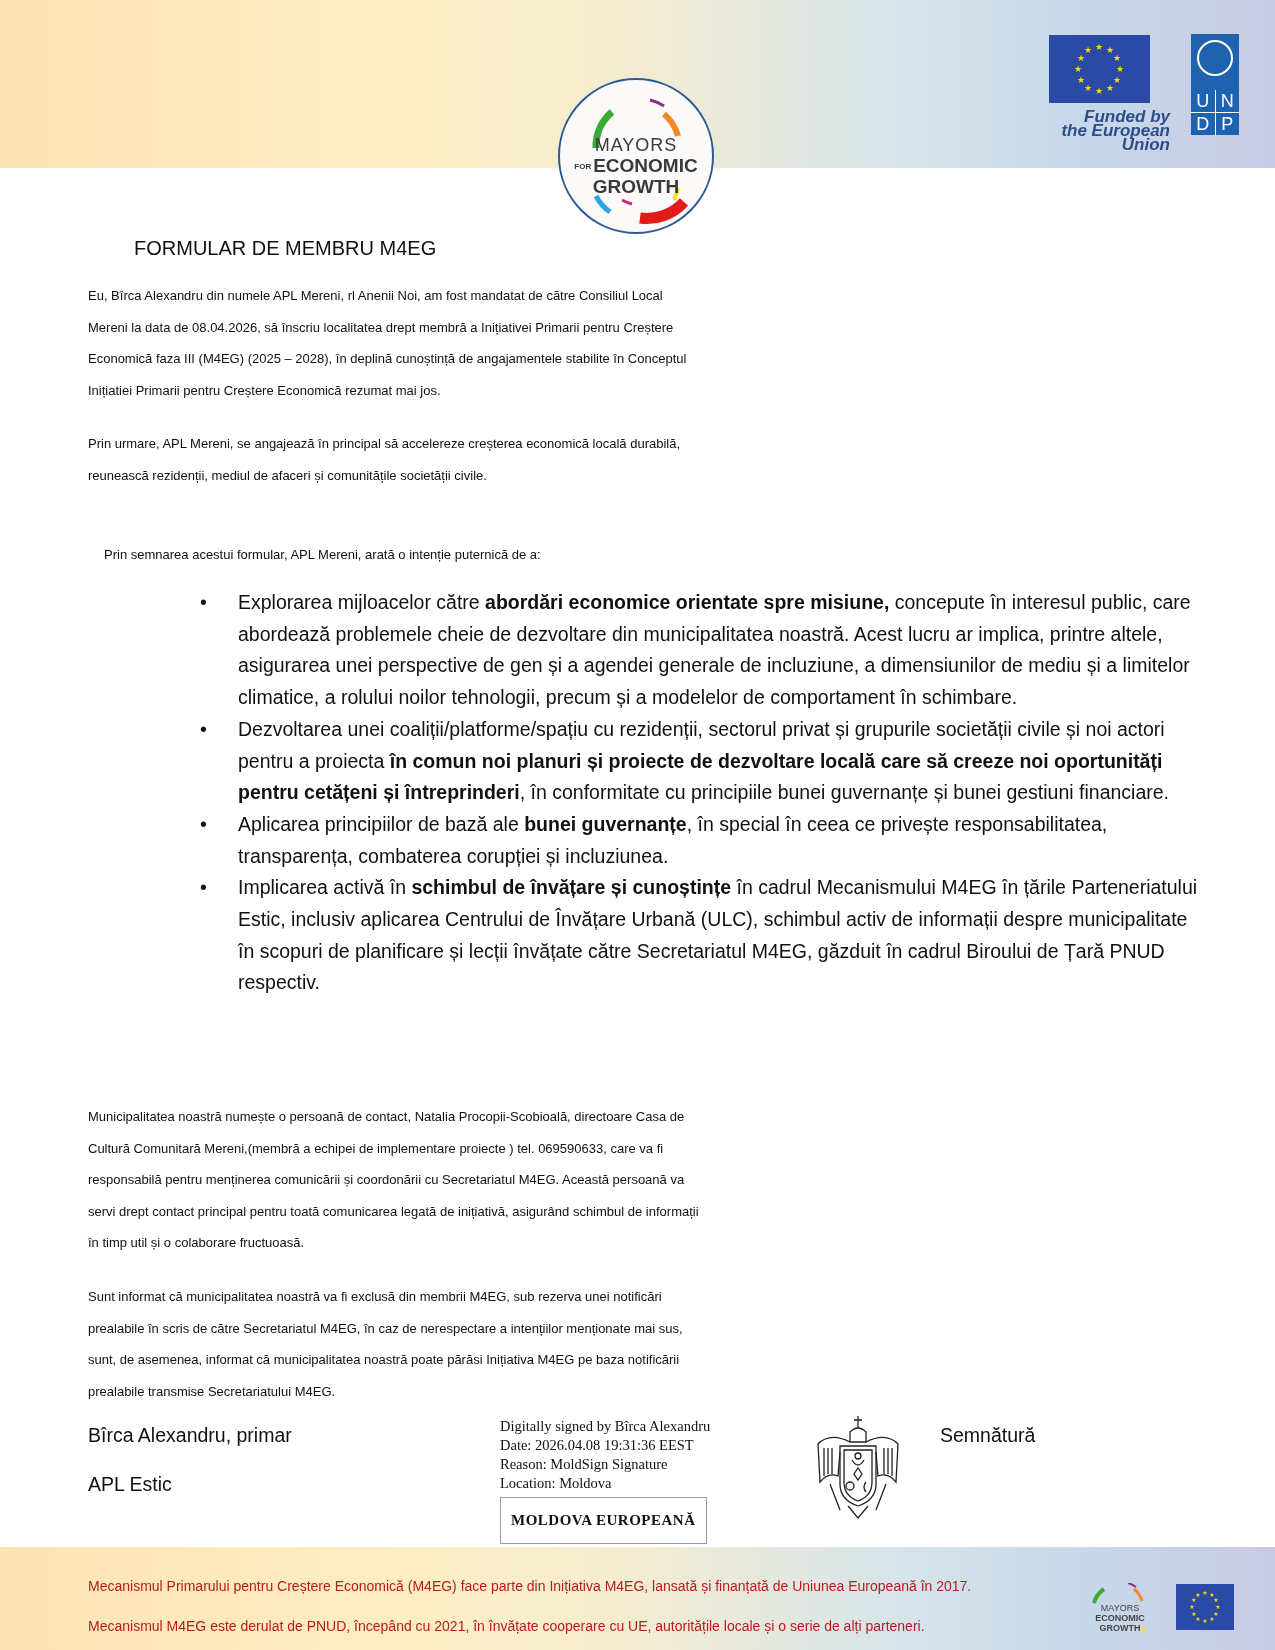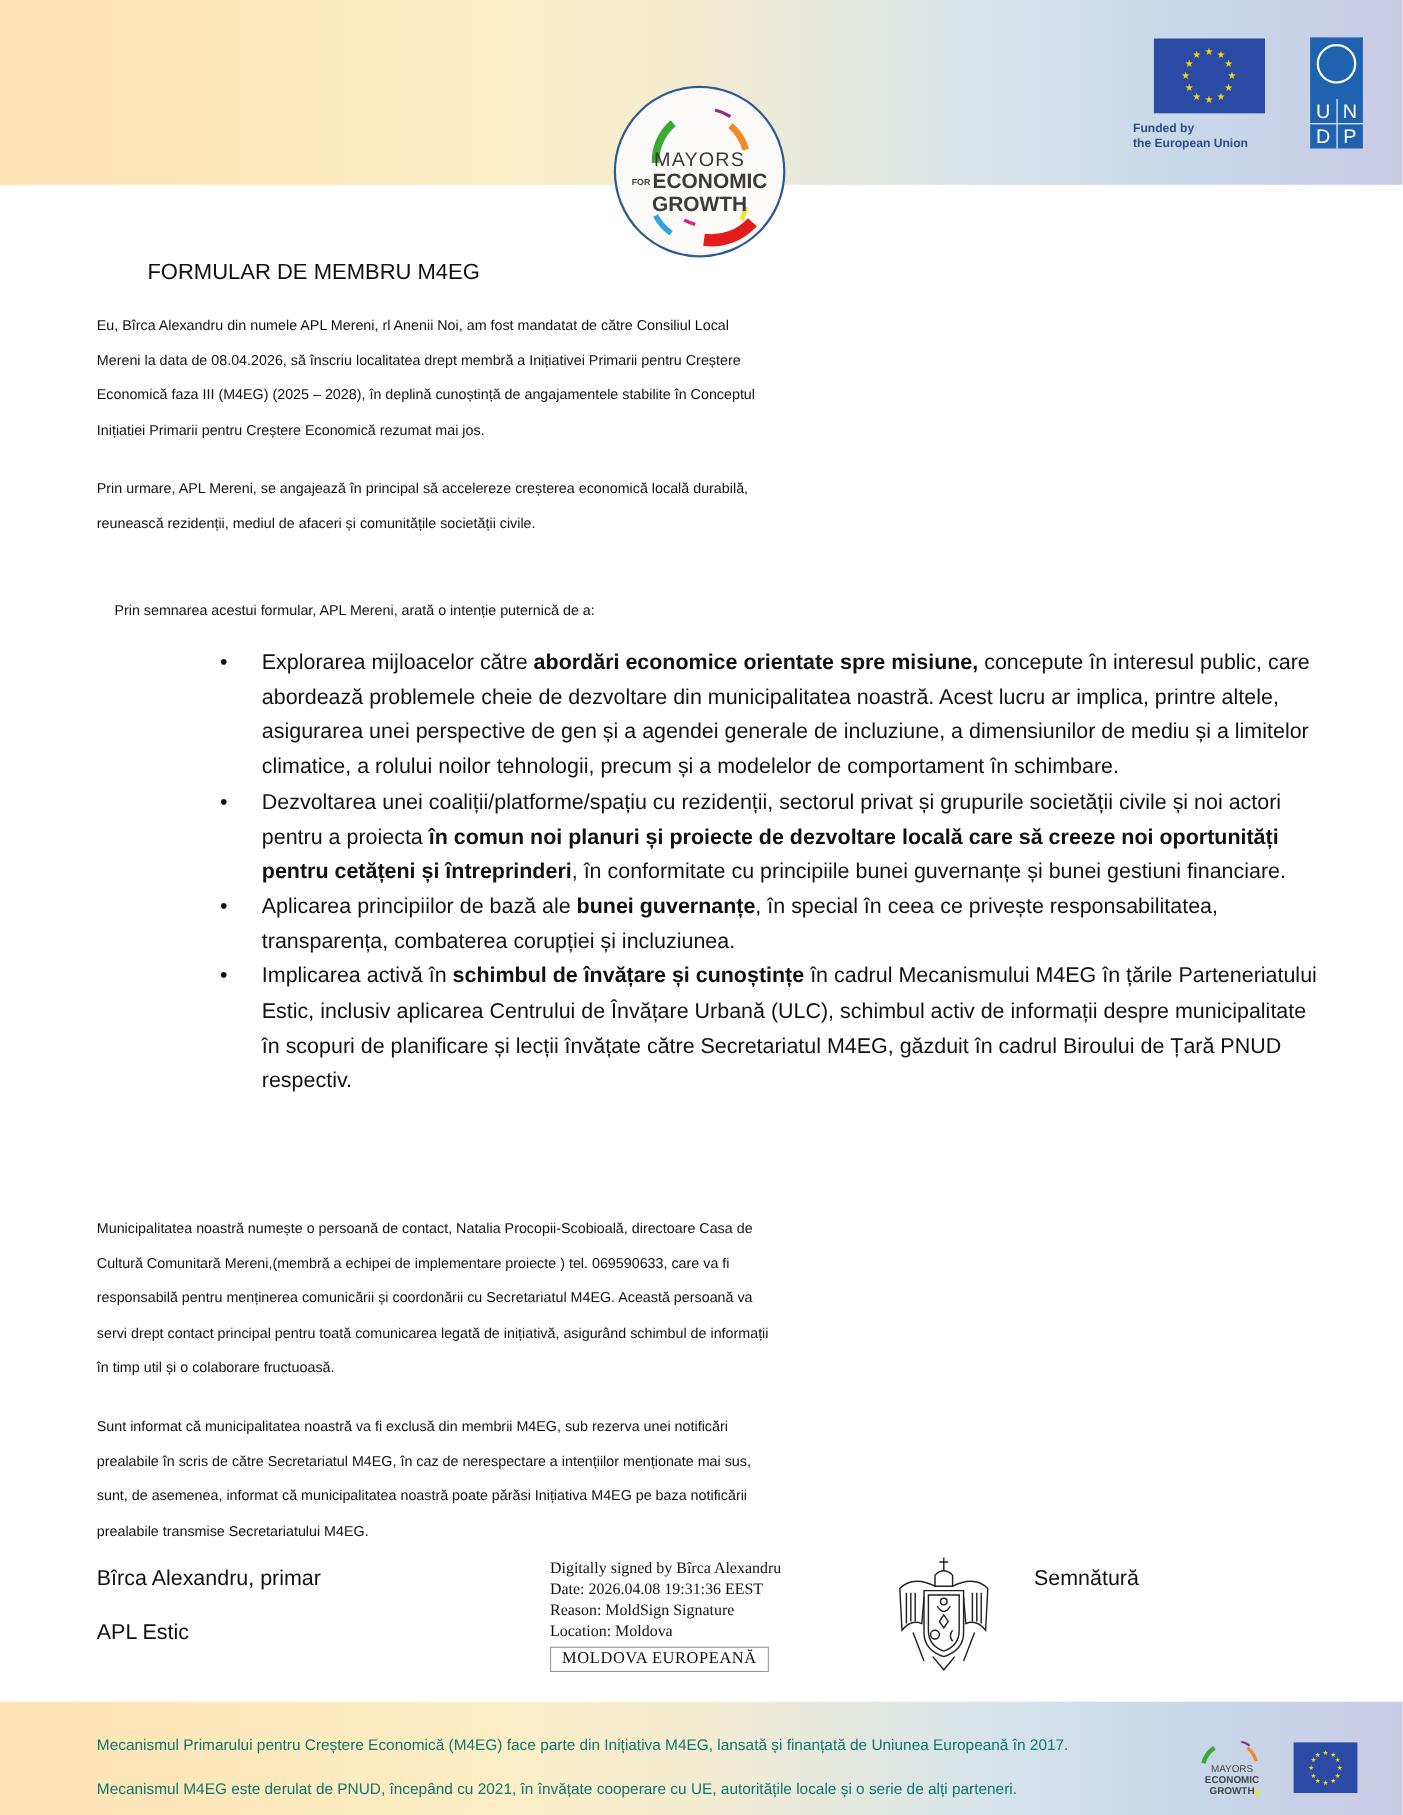--- a/index.html
+++ b/index.html
@@ -9,37 +9,37 @@
   .footer-band { position:absolute; left:0; top:1547px; width:1275px; height:103px;
     background:linear-gradient(90deg,#fde3b4 0%,#fdeec6 35%,#f3ecd2 50%,#d7e4ea 70%,#c7d8ea 85%,#c9cbe4 100%); }
   .m4eg-logo { position:absolute; left:558px; top:78px; width:152px; height:152px; border-radius:50%; background:#fbfaf8; border:2px solid #2b5a96; }
   .m4eg-logo svg { position:absolute; left:0; top:0; }
   .logo-text { position:absolute; left:0; width:152px; text-align:center; color:#3a3a3a; }
   .logo-mayors { top:55px; font-size:18px; letter-spacing:1px; font-weight:normal; }
   .logo-economic { top:75px; font-size:19px; font-weight:bold; }
   .logo-economic small { font-size:8px; vertical-align:middle; margin-right:2px; font-weight:bold; }
   .logo-growth { top:96px; font-size:19px; font-weight:bold; }
   .eu-flag { position:absolute; left:1049px; top:35px; width:101px; height:68px; background:#2a4aa6; }
-  .eu-caption { position:absolute; left:1030px; top:110px; width:140px; text-align:left; font-size:11px; color:#2c4d8a; font-weight:bold; line-height:14px; }
+  .eu-caption { position:absolute; left:1030px; top:110px; width:140px; text-align:right; font-size:17px; color:#2c4d8a; font-weight:bold; line-height:14px;font-style:italic; }
   .undp { position:absolute; left:1191px; top:34px; width:48px; height:101px; background:#1f63b0; }
   .undp .emblem { position:absolute; left:6px; top:6px; width:36px; height:36px; border-radius:50%; border:2px solid #fff; box-sizing:border-box; }
   .undp .grid { position:absolute; left:0; top:56px; width:48px; height:45px; display:grid; grid-template-columns:1fr 1fr; grid-template-rows:1fr 1fr; gap:1px; background:#fff; }
   .undp .grid span { background:#1f63b0; color:#fff; font-size:18px; text-align:center; line-height:22px; }
   .title { position:absolute; left:110px; top:237px; font-size:20px; font-weight:normal;margin-left:24px; }
   .p { position:absolute; left:88px; width:1110px; font-size:13px; line-height:31.5px; }
   .bullets { position:absolute; left:238px; top:587px; width:960px; font-size:19.5px; line-height:31.7px; }
   .bullet { position:relative; }
   .bullet::before { content:"•"; position:absolute; left:-38px; top:0; }
   b { font-weight:bold; }
   .sig-left { position:absolute; left:88px; font-size:19.5px; }
   .sig-box { position:absolute; left:500px; top:1417px; font-family:"Liberation Serif", serif; font-size:14.5px; line-height:19px; color:#111; }
-  .sig-stamp { display:inline-block; margin-top:4px; border:1px solid #999; padding:0 10px; font-size:15px; line-height:21px; letter-spacing:0.5px; }
+  .sig-stamp { display:inline-block; margin-top:4px; border:1px solid #999; padding:12px 10px; font-size:15px; line-height:21px; letter-spacing:0.5px;font-weight:bold; }
   .coat { position:absolute; left:810px; top:1412px; width:96px; height:110px; }
   .semnatura { position:absolute; left:940px; top:1424px; font-size:19.5px; }
-  .footer-text { position:absolute; left:88px; font-size:14px; color:#0f766e; }
+  .footer-text { position:absolute; left:88px; font-size:14px; color:#b91c1c; }
   .footer-logo { position:absolute; left:1088px; top:1583px; width:64px; height:50px; }
   .footer-logo .t { position:absolute; left:0; width:64px; text-align:center; color:#444; font-size:9px; line-height:10px; }
   .footer-eu { position:absolute; left:1176px; top:1584px; width:58px; height:46px; background:#2a4aa6; }
 </style>
 </head>
 <body>
 
 <div class="header-band"></div>
 
 <div class="m4eg-logo">

